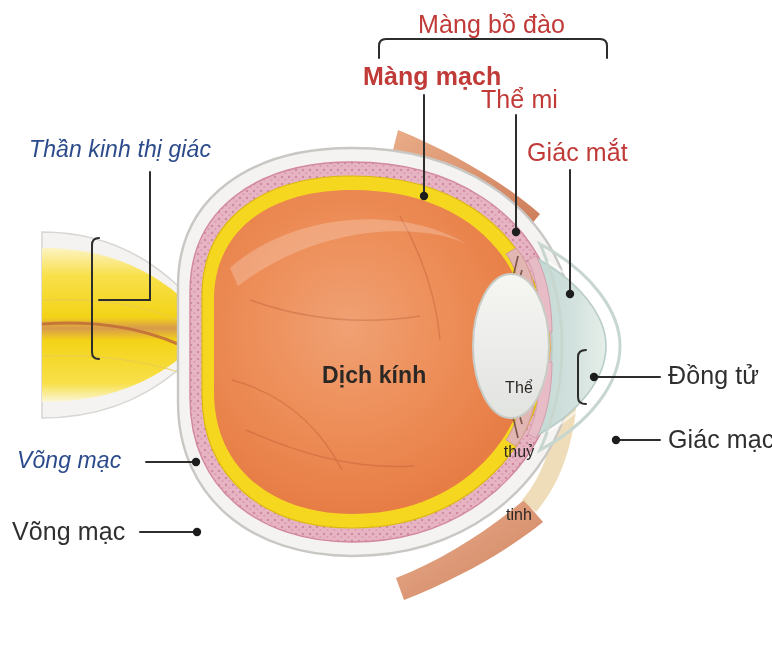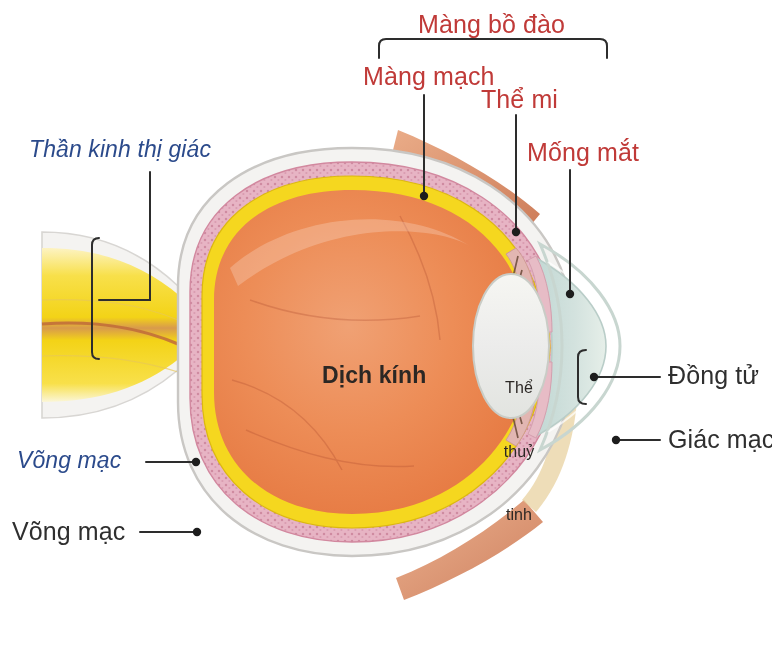--- a/index.html
+++ b/index.html
@@ -184,25 +184,25 @@
       <circle cx="570" cy="294" r="4.2"></circle>
       <circle cx="196" cy="462" r="4.2"></circle>
       <circle cx="197" cy="532" r="4.2"></circle>
       <circle cx="594" cy="377" r="4.2"></circle>
       <circle cx="616" cy="440" r="4.2"></circle>
     </g>
   </svg>
 
   <div class="label lbl-red" style="left:418px;top:10px;">Màng bồ đào</div>
 
-  <div class="label lbl-red" style="left:363px;top:62px;">Màng mạch</div>
+  <div class="label lbl-red" style="left:363px;top:62px;font-weight:bold;">Màng mạch</div>
 
   <div class="label lbl-red" style="left:481px;top:85px;">Thể mi</div>
 
-  <div class="label lbl-red" style="left:527px;top:138px;">Mống mắt</div>
+  <div class="label lbl-red" style="left:527px;top:138px;">Giác mắt</div>
 
   <div class="label lbl-blue" style="left:29px;top:136px;">Thần kinh thị giác</div>
 
   <div class="label lbl-blue" style="left:17px;top:447px;">Võng mạc</div>
 
   <div class="label lbl-dark" style="left:12px;top:517px;">Võng mạc</div>
 
   <div class="label lbl-dark" style="left:668px;top:361px;">Đồng tử</div>
 
   <div class="label lbl-dark" style="left:668px;top:425px;">Giác mạc</div>

